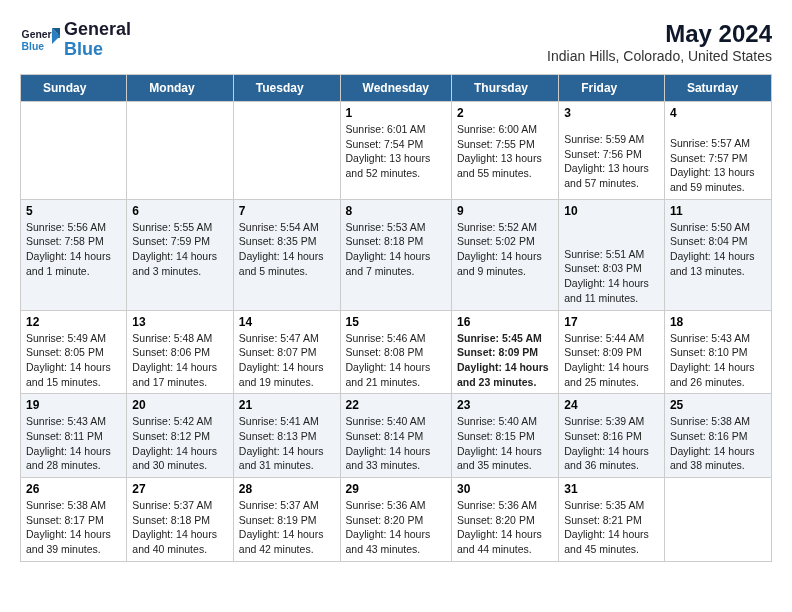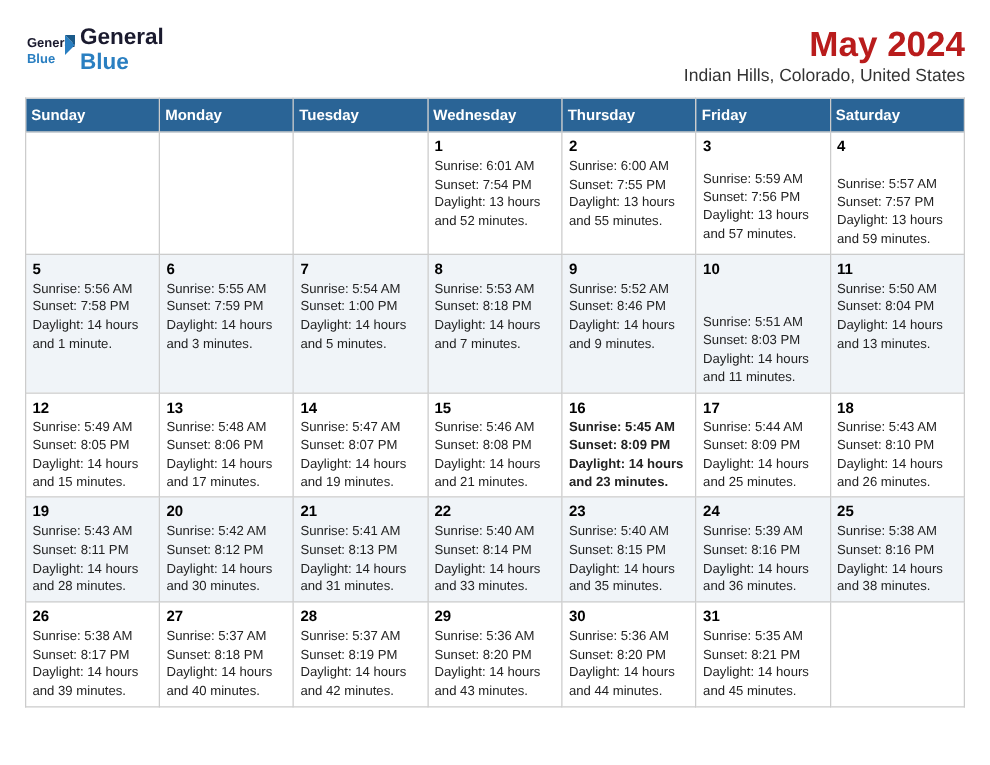--- a/index.html
+++ b/index.html
@@ -31,38 +31,38 @@
     }
     .logo-icon {
       width: 40px;
       height: 40px;
       margin-right: 4px;
     }
     .title-block {
       text-align: right;
     }
     .main-title {
-      font-size: 28px;
+      font-size: 24px;
       font-weight: bold;
-      color: #b91c1c;
+      color: #0f172a;
     }
     .subtitle {
       font-size: 14px;
       color: #333;
     }
     .calendar {
       width: 100%;
       border-collapse: collapse;
       font-size: 11px;
     }
     .calendar th {
       background-color: #2a6496;
       color: #fff;
       text-align: left;
-      padding: 6px 4px;
+      padding: 6px 22px;
       font-size: 12px;
       font-weight: bold;
       border: 1px solid #ccc;
     }
     .calendar td {
       border: 1px solid #ccc;
       vertical-align: top;
       padding: 4px 5px;
       width: 108px;
       min-height: 80px;
@@ -169,35 +169,35 @@
         <td>
           <div class="day-num">6</div>
           <div class="day-info" style="white-space: pre-line;">Sunrise: 5:55 AM
 Sunset: 7:59 PM
 Daylight: 14 hours
 and 3 minutes.</div>
         </td>
         <td>
           <div class="day-num">7</div>
           <div class="day-info" style="white-space: pre-line;">Sunrise: 5:54 AM
-Sunset: 1:00 PM
+Sunset: 8:35 PM
 Daylight: 14 hours
 and 5 minutes.</div>
         </td>
         <td>
           <div class="day-num">8</div>
           <div class="day-info" style="white-space: pre-line;">Sunrise: 5:53 AM
 Sunset: 8:18 PM
 Daylight: 14 hours
 and 7 minutes.</div>
         </td>
         <td>
           <div class="day-num">9</div>
           <div class="day-info" style="white-space: pre-line;">Sunrise: 5:52 AM
-Sunset: 8:46 PM
+Sunset: 5:02 PM
 Daylight: 14 hours
 and 9 minutes.</div>
         </td>
         <td>
           <div class="day-num">10</div>
           <div class="day-info" style="white-space: pre-line; margin-top: 29px;">Sunrise: 5:51 AM
 Sunset: 8:03 PM
 Daylight: 14 hours
 and 11 minutes.</div>
         </td>

